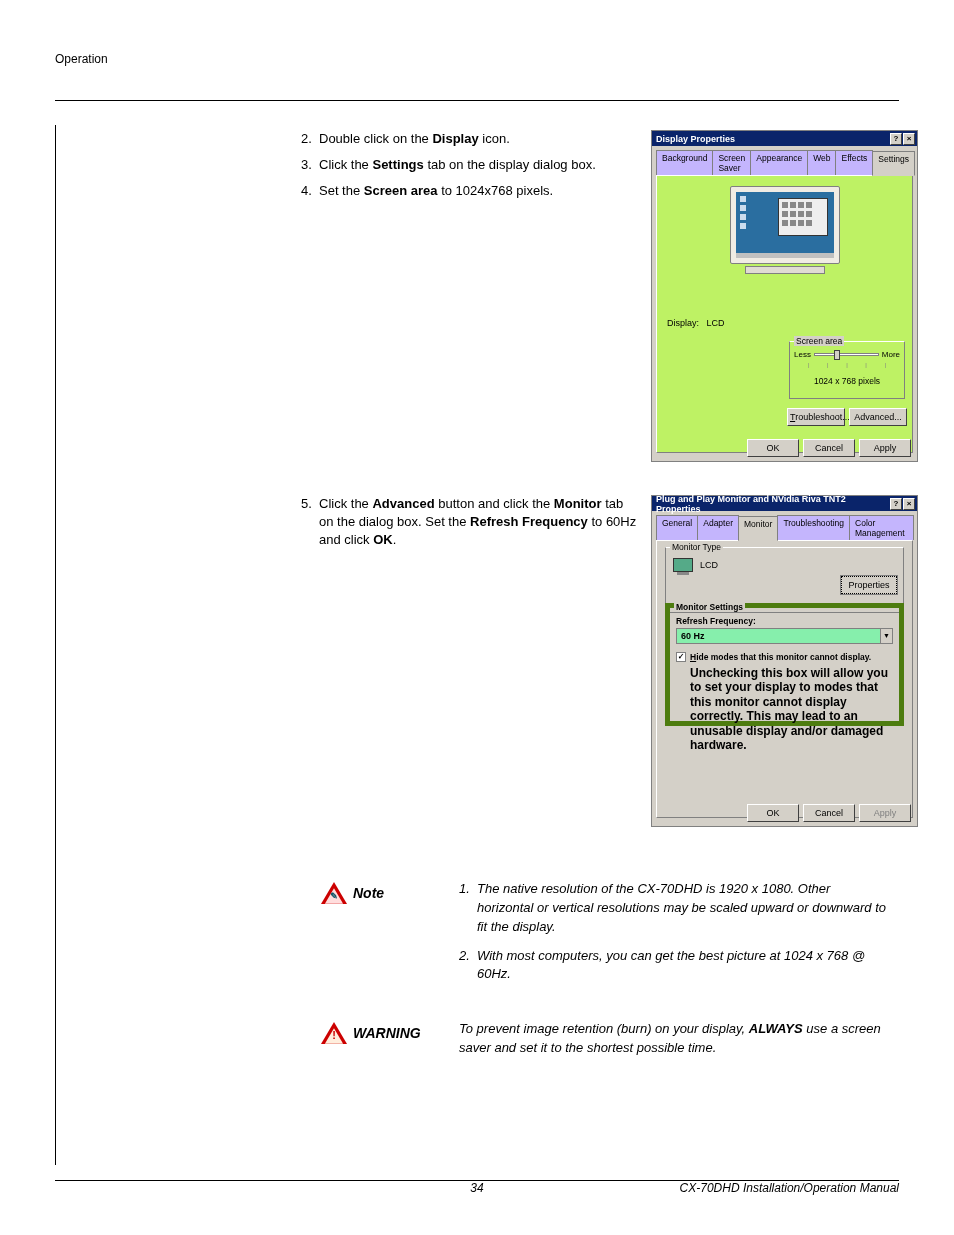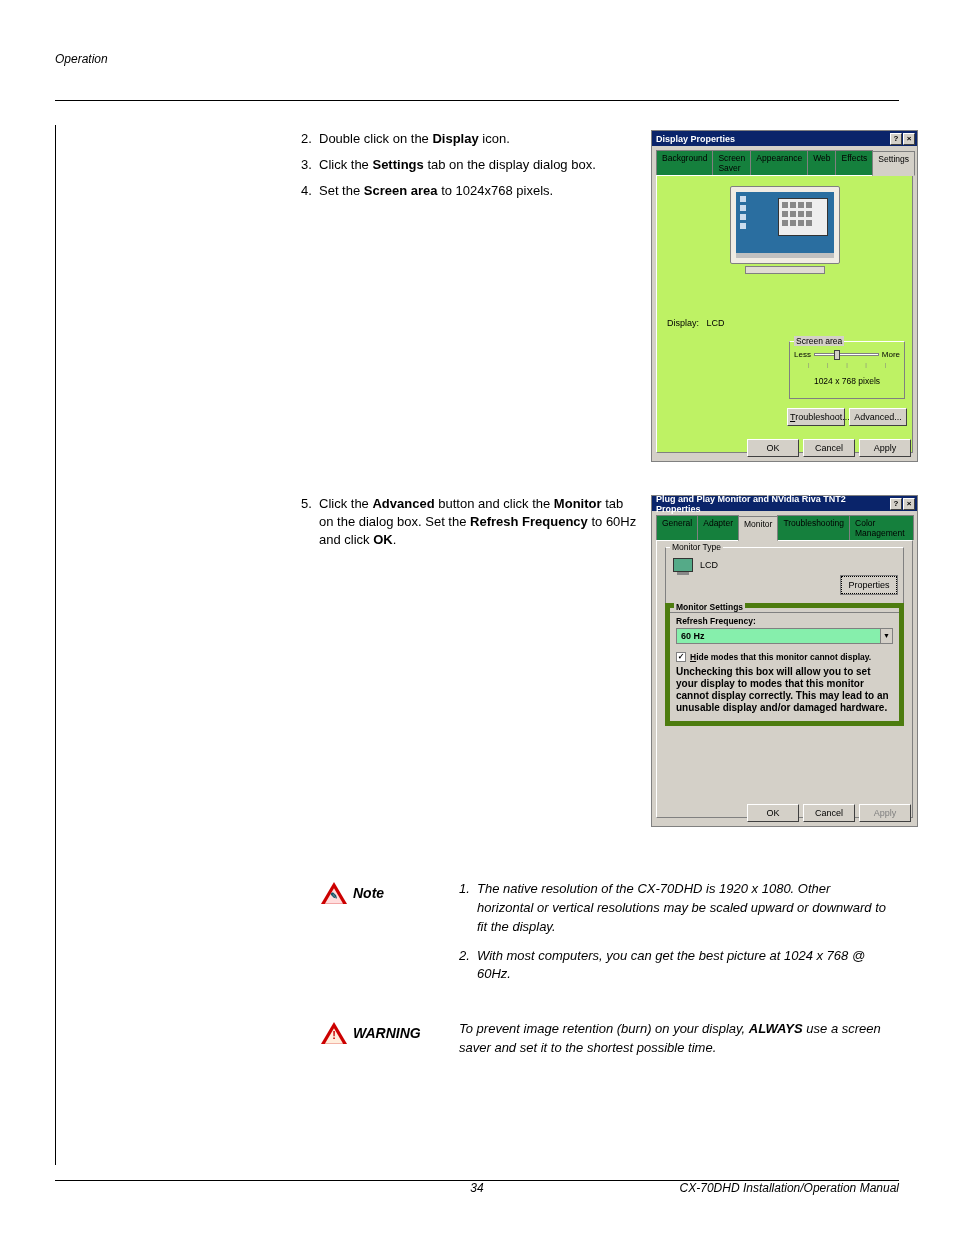--- a/index.html
+++ b/index.html
@@ -8,21 +8,20 @@
     background: #fff;
     color: #000;
     width: 954px;
     height: 1235px;
     position: relative;
   }
   .header-label {
     position: absolute;
     top: 52px;
     left: 55px;
-    font-style: italic;
     font-size: 12px;
   }
   .hr-top {
     position: absolute;
     top: 100px;
     left: 55px;
     right: 55px;
     border-top: 1px solid #000;
   }
   .content-area {
@@ -89,21 +88,21 @@
   }
   .tabstrip {
     display: flex;
     margin: 4px 4px 0 4px;
     font-size: 8.5px;
   }
   .tab {
     padding: 2px 5px;
     border: 1px solid #808080;
     border-bottom: none;
-    background: #15803d;
+    background: #c4b5fd;
     margin-right: -1px;
     position: relative;
   }
   .tab.active {
     background: #d4d0c8;
     border-bottom: 1px solid #d4d0c8;
     z-index: 2;
     top: 1px;
   }
   .tab-body {
@@ -207,21 +206,21 @@
   .mon-name { position:absolute; top:12px; left:34px; font-size:9px; }
   .btn-props { position:absolute; top:28px; right:6px; width:56px; border:1px dotted #000; outline:1px solid #808080;margin-left:36px; }
   .fs-monset { position:absolute; top:62px; left:8px; right:8px; height:123px; border:5px solid #4d7c0f;font-weight:bold; }
   .fs-monset .legend { position:absolute; top:-6px; left:4px; background:#d4d0c8; padding:0 2px; font-size:8.5px; }
   .rf-label { position:absolute; top:8px; left:6px; font-size:8.5px; }
   .rf-combo { position:absolute; top:20px; left:6px; right:6px; height:16px;
     background:#86efac; border:1px solid #808080; display:flex; align-items:center; justify-content:space-between;
     font-size:9px; padding-left:4px; }
   .chk-row { position:absolute; top:44px; left:6px; display:flex; align-items:center; gap:4px; font-size:8.5px; }
   .chk { width:10px; height:10px; background:#fff; border:1px solid #808080; text-align:center; line-height:8px; font-size:8px; }
-  .hint { position:absolute; top:58px; left:6px; right:6px; font-size:10px; line-height:1.2; }
+  .hint { position:absolute; top:58px; left:20px; right:6px; font-size:12px; line-height:1.2; }
 
   
   .note-block {
     position: absolute;
     top: 755px;
     left: 265px;
     right: 10px;
   }
   .note-row { display:flex; align-items:flex-start; gap:18px; margin-bottom:26px; }
   .icon-col { width:120px; display:flex; align-items:center; gap:6px; }

